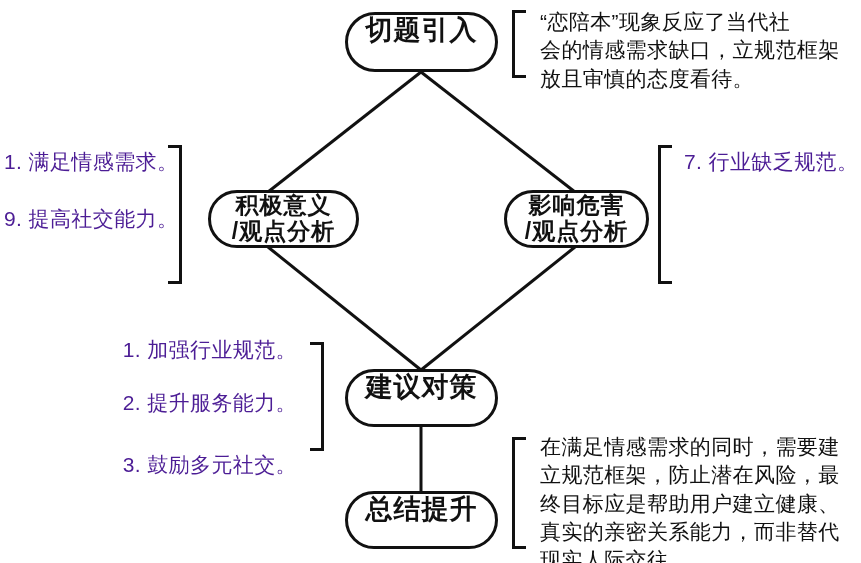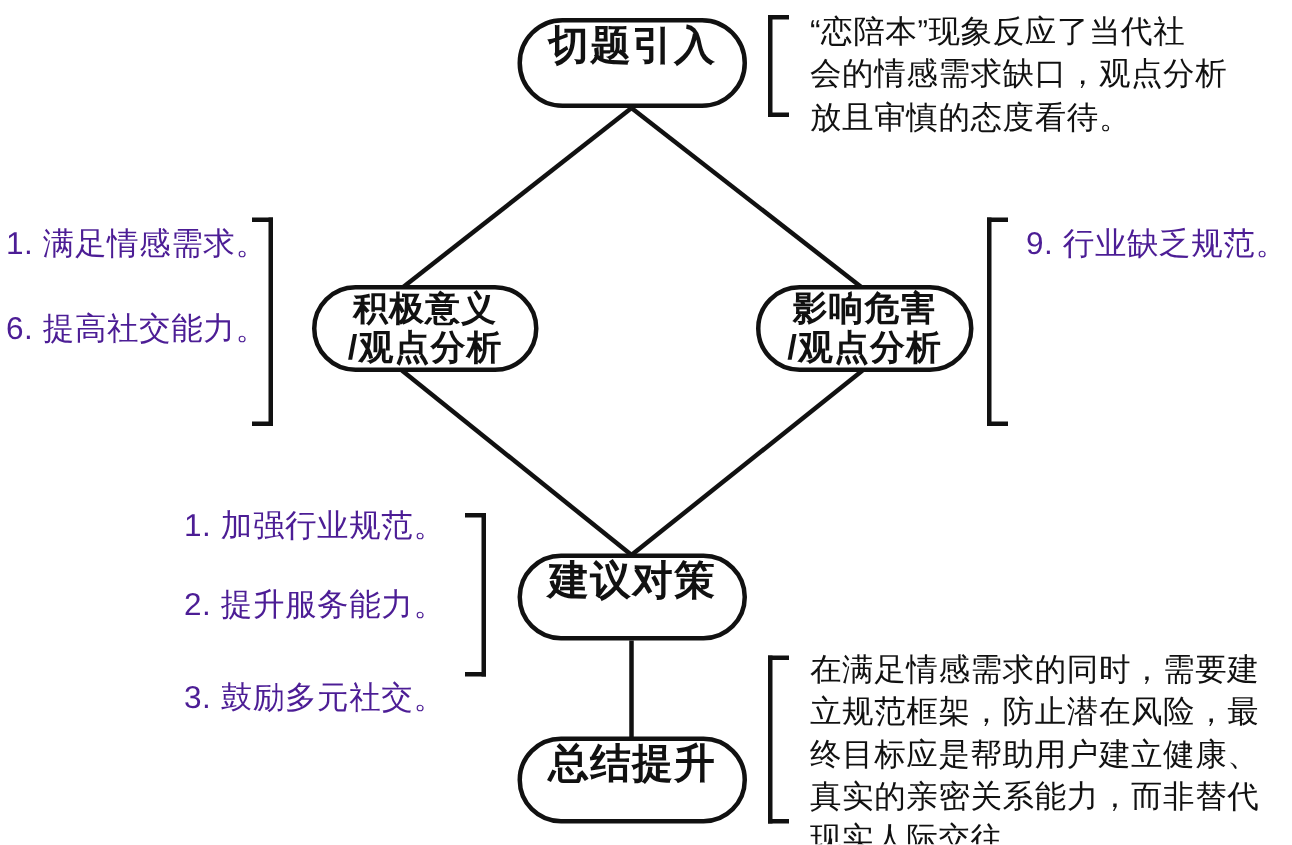--- a/index.html
+++ b/index.html
@@ -121,29 +121,29 @@
   <div class="node node-1line" style="left:345px; top:491px; width:153px; height:58px; border-radius:29px;">
     <div class="line1">总结提升</div>
   </div>
 
   <div class="node node-1line" style="left:345px; top:369px; width:153px; height:58px; border-radius:29px;">
     <div class="line1">建议对策</div>
   </div>
 
   <div class="bracket left" style="left:512px; top:10px; width:14px; height:68px;"></div>
   <div class="textblock para" style="left:540px; top:8px; width:320px;">“恋陪本”现象反应了当代社
-会的情感需求缺口，观点分析
+会的情感需求缺口，立规范框架
 放且审慎的态度看待。</div>
 
   <div class="listitem right-align" style="left:4px; top:148px; width:172px;">1. 满足情感需求。</div>
-  <div class="listitem right-align" style="left:4px; top:205px; width:172px;">6. 提高社交能力。</div>
+  <div class="listitem right-align" style="left:4px; top:205px; width:172px;">9. 提高社交能力。</div>
   <div class="bracket right" style="left:168px; top:145px; width:14px; height:139px;"></div>
 
   <div class="bracket left" style="left:658px; top:145px; width:14px; height:139px;"></div>
-  <div class="listitem" style="left:684px; top:148px; width:175px;">9. 行业缺乏规范。</div>
+  <div class="listitem" style="left:684px; top:148px; width:175px;">7. 行业缺乏规范。</div>
 
   <div class="listitem right-align" style="left:112px; top:336px; width:185px;">1. 加强行业规范。</div>
   <div class="listitem right-align" style="left:112px; top:389px; width:185px;">2. 提升服务能力。</div>
   <div class="listitem right-align" style="left:112px; top:451px; width:185px;">3. 鼓励多元社交。</div>
   <div class="bracket right" style="left:310px; top:342px; width:14px; height:109px;"></div>
 
   <div class="bracket left" style="left:512px; top:437px; width:14px; height:112px;"></div>
   <div class="textblock para" style="left:540px; top:433px; width:320px;">在满足情感需求的同时，需要建
 立规范框架，防止潜在风险，最
 终目标应是帮助用户建立健康、

